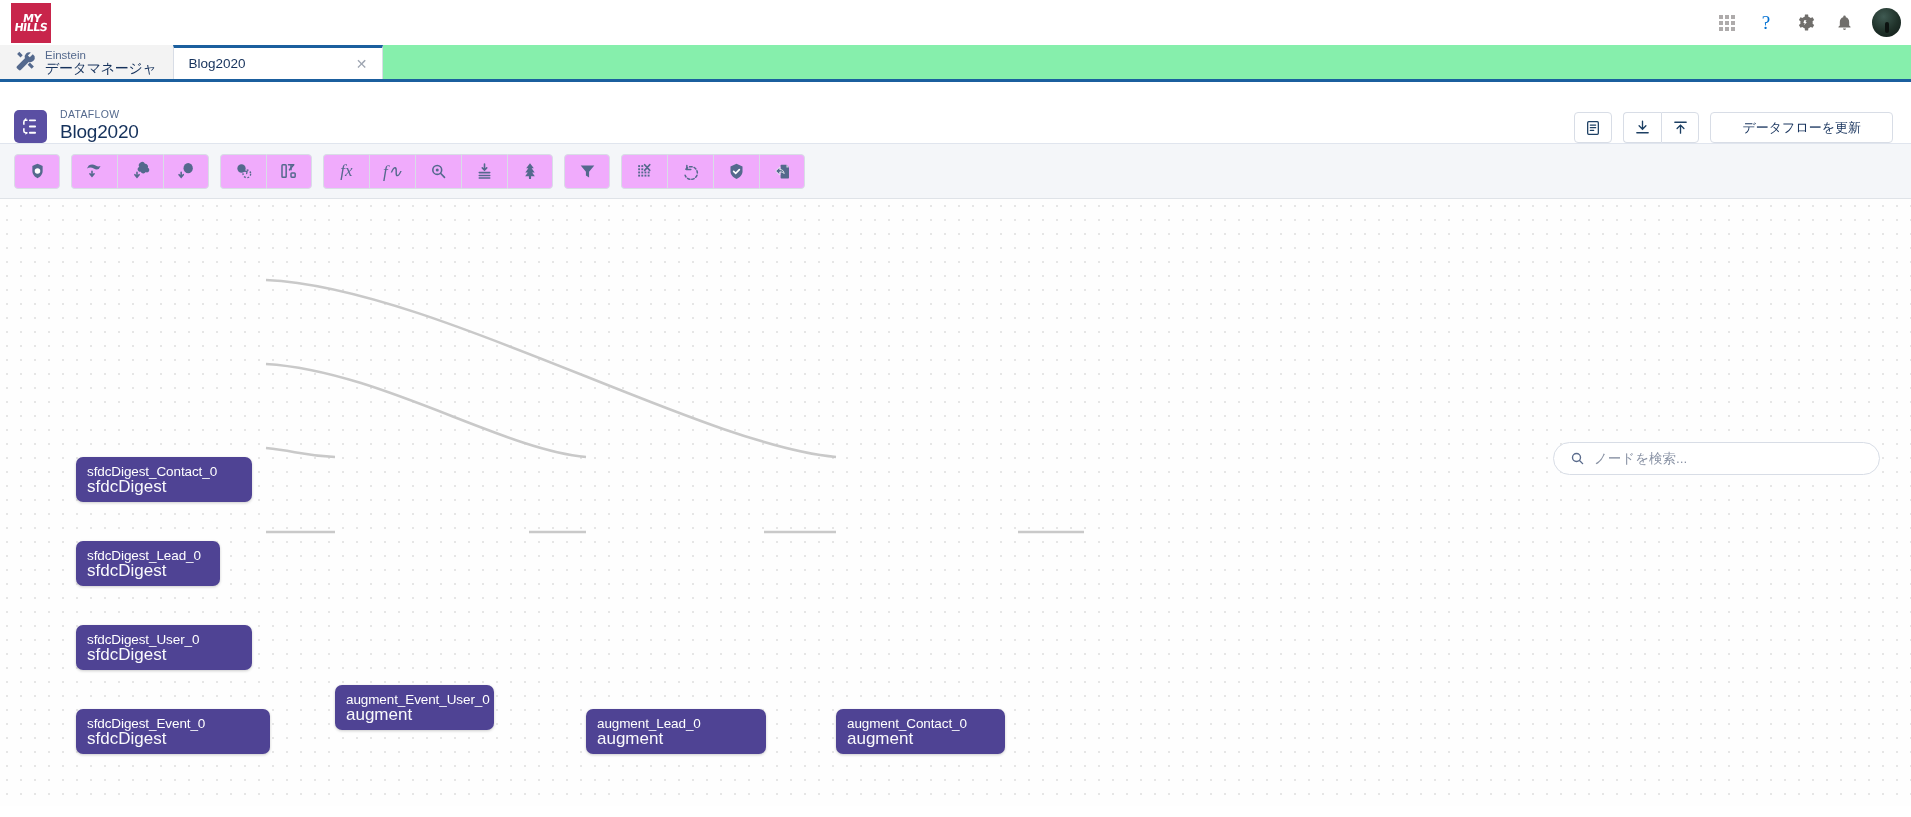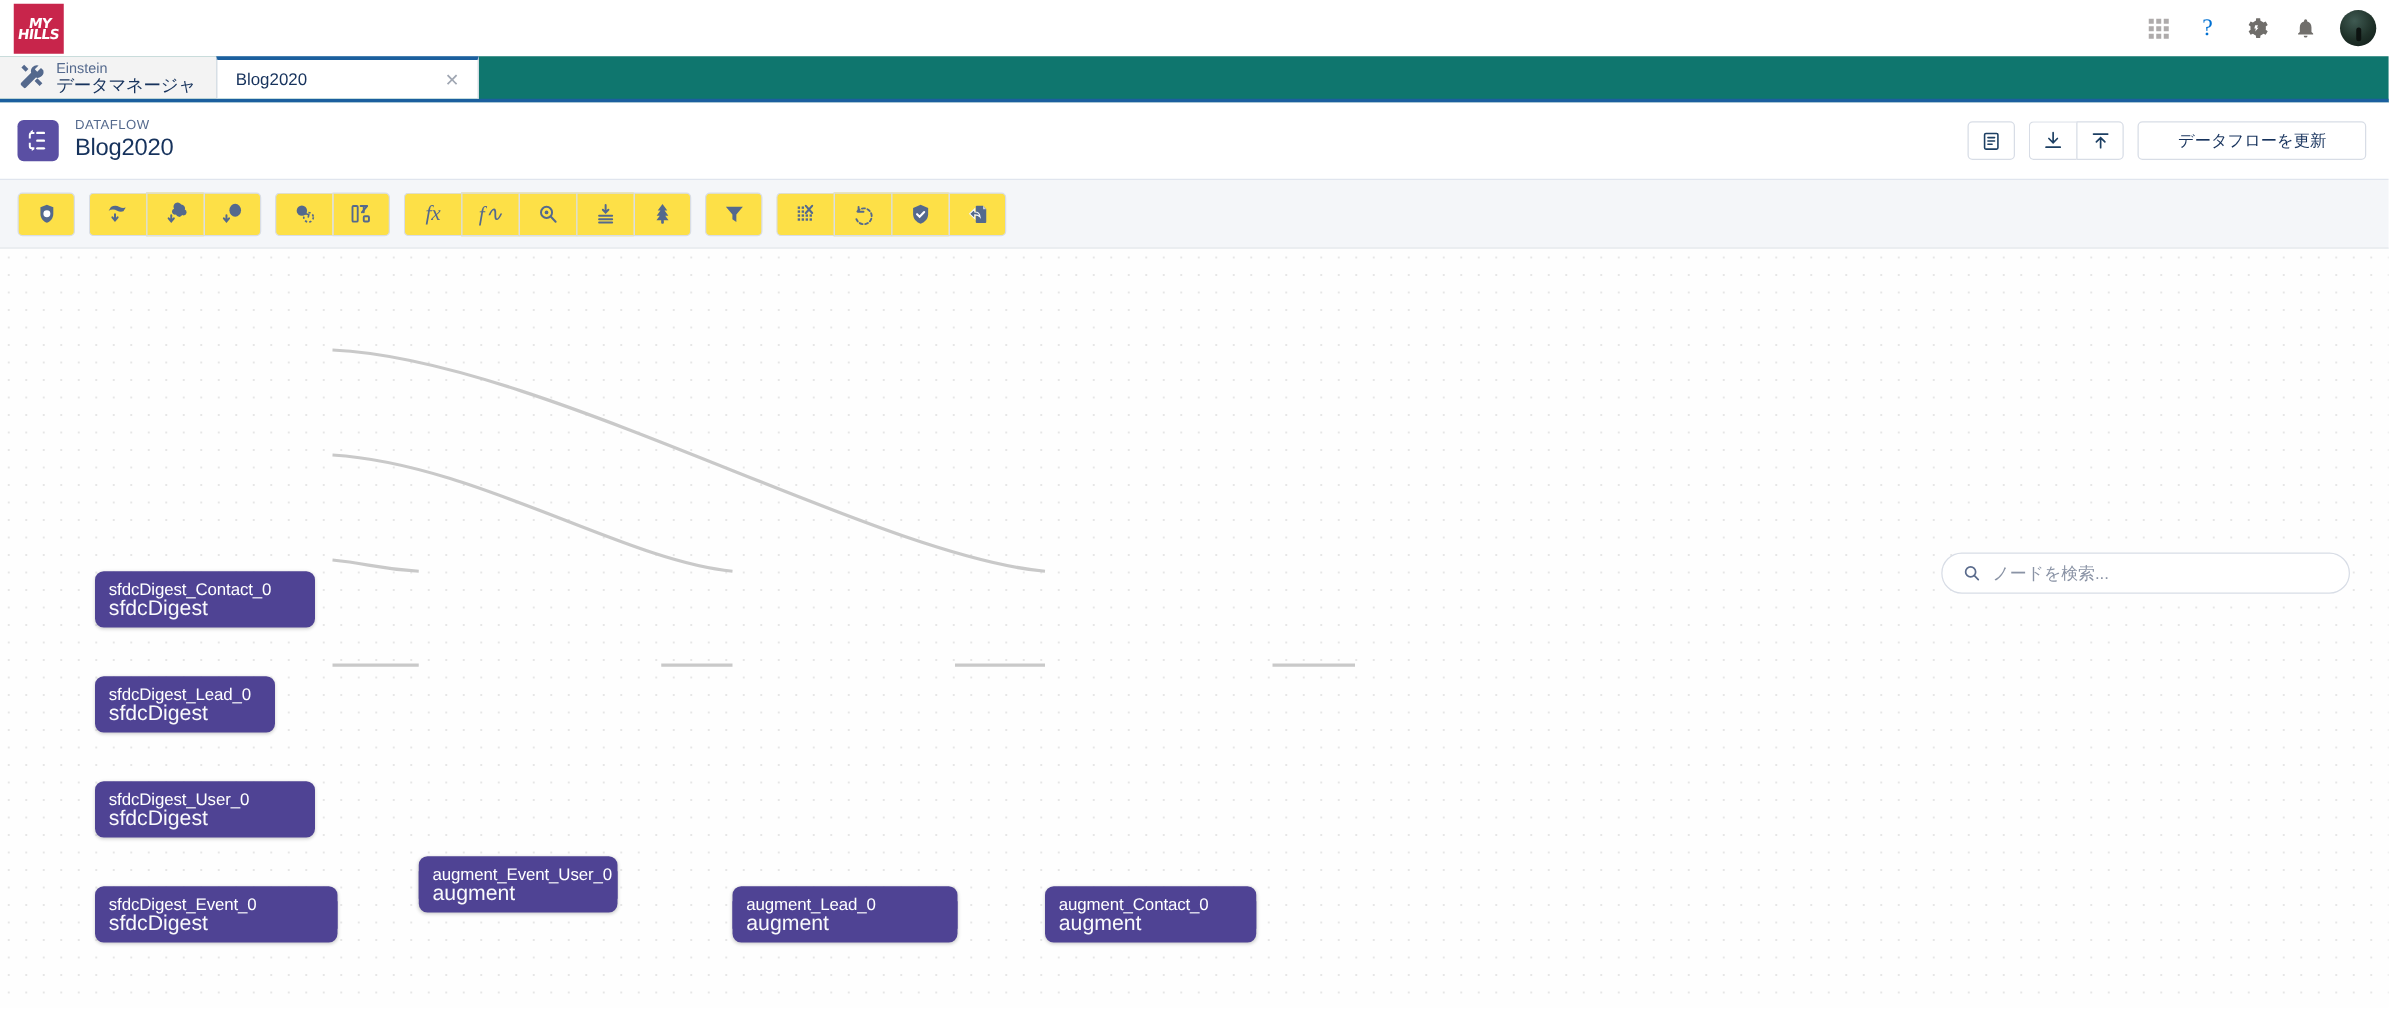--- a/index.html
+++ b/index.html
@@ -45,21 +45,21 @@
     overflow: hidden; position: relative;
   }
   .avatar::after {
     content: ""; position: absolute; left: 46%; top: 48%;
     width: 4px; height: 11px; background: #0c1210; border-radius: 2px;
   }
 
   
   .tab-bar {
     height: 37px; width: 100%;
-    background: #0f766e;
+    background: #86efac;
     border-bottom: 3px solid #1b5f9e;
     display: flex; align-items: stretch;
     position: relative;
   }
   .app-brand {
     display: flex; align-items: center; gap: 9px;
     padding: 0 16px 0 14px;
     background: #f3f3f3;
   }
   .wrench-icon { width: 22px; height: 22px; color: #54698d; }
@@ -73,21 +73,21 @@
     display: flex; align-items: center; justify-content: space-between;
     padding: 0 14px 0 15px;
     font-size: 13.5px; color: #16325c;
   }
   .tab-close { color: #9fa6b2; font-size: 14px; line-height: 1; }
 
   
   .page-header {
     height: 62px; background: #ffffff;
     border-bottom: 1px solid #e0e5ee;
-    display: flex; align-items: center;
+    display: flex; align-items: flex-end;
     padding: 0 18px 0 14px;
     position: relative;
   }
   .df-icon {
     width: 33px; height: 33px; border-radius: 5px;
     background: #5a4fa3;
     display: flex; align-items: center; justify-content: center;
     color: #fff;
   }
   .page-titles { margin-left: 13px; line-height: 1.1; }
@@ -110,21 +110,21 @@
   
   .toolbar {
     height: 55px; background: #f4f6f9;
     border-bottom: 1px solid #dfe3e8;
     display: flex; align-items: center; gap: 11px;
     padding: 0 14px;
   }
   .tgroup { display: flex; }
   .tbtn {
     width: 46px; height: 35px;
-    background: #fde047; border: 1px solid #d8dde6;
+    background: #f0abfc; border: 1px solid #d8dde6;
     border-right-width: 0;
     display: flex; align-items: center; justify-content: center;
     color: #54698d;
   }
   .tgroup .tbtn:first-child { border-radius: 4px 0 0 4px; }
   .tgroup .tbtn:last-child { border-radius: 0 4px 4px 0; border-right-width: 1px; }
   .tgroup .tbtn:only-child { border-radius: 4px; border-right-width: 1px; }
 
   
   .canvas {

